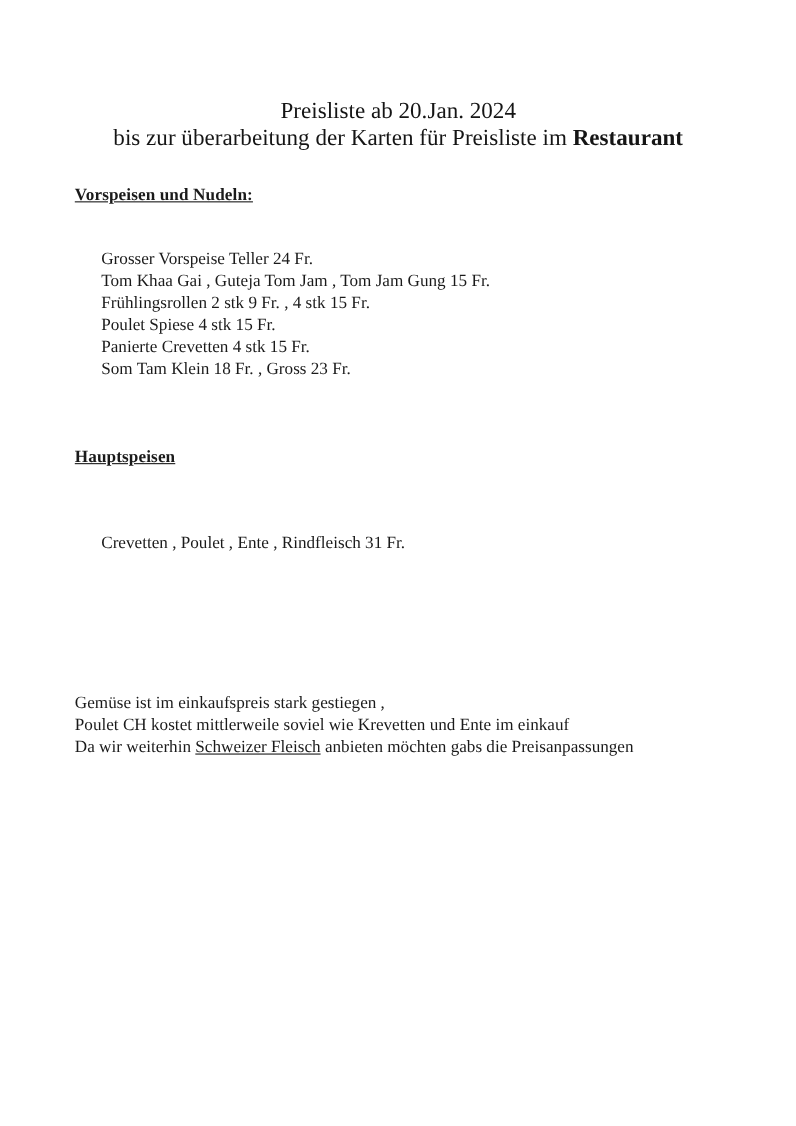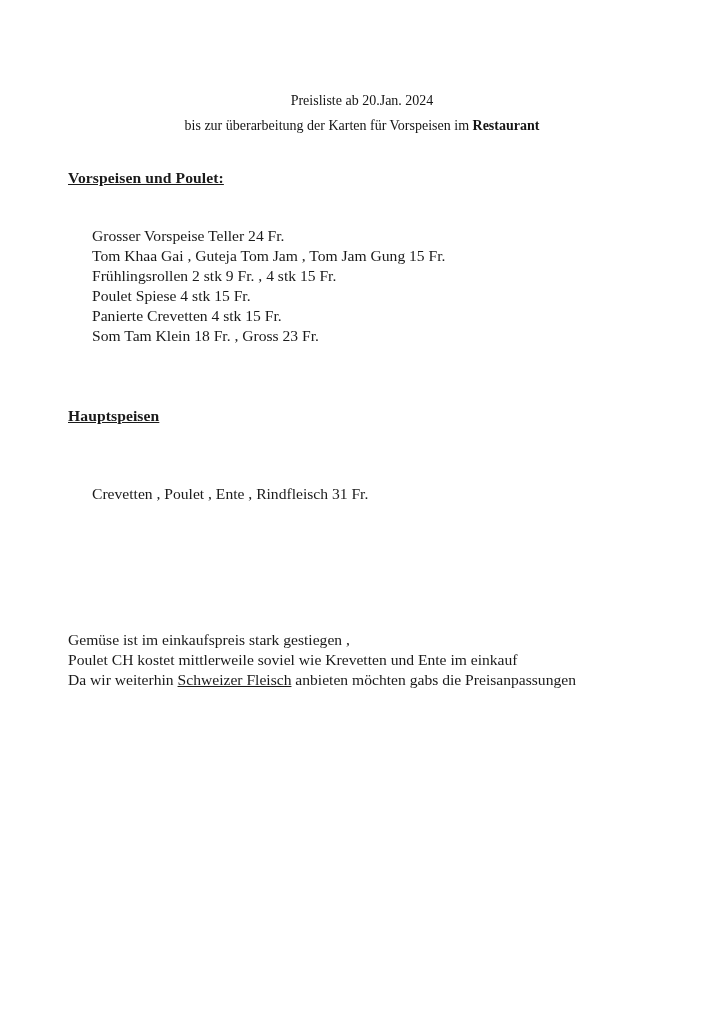--- a/index.html
+++ b/index.html
@@ -24,21 +24,21 @@
     background: #ffffff;
   }
 
   
   .doc-title {
     position: absolute;
     left: 0;
     right: 0;
     top: 88px;
     text-align: center;
-    font-size: 14px;
+    font-size: 21px;
     line-height: 25px;
     color: #151515;
   }
   .doc-title .title-line {
     display: block;
     white-space: pre;
   }
   .doc-title .strong {
     font-weight: bold;
   }
@@ -97,27 +97,27 @@
   .gap-xl  { height: 48px; }
   .gap-xxl { height: 60px; }
 </style>
 </head>
 <body style="background: rgb(255, 255, 255); color: rgb(26, 26, 26);">
 
 <div class="page">
 
   <div class="doc-title">
     <span class="title-line">Preisliste ab 20.Jan. 2024</span>
-    <span class="title-line"><span>bis zur überarbeitung der Karten für Vorspeisen im </span><span class="strong">Restaurant</span></span>
+    <span class="title-line"><span>bis zur überarbeitung der Karten für Preisliste im </span><span class="strong">Restaurant</span></span>
   </div>
 
   <div class="content">
 
     <div class="section">
-      <div class="section-heading">Vorspeisen und Poulet:</div>
+      <div class="section-heading">Vorspeisen und Nudeln:</div>
       <div class="gap-lg"></div>
       <ul class="item-list">
         <li>Grosser Vorspeise Teller 24 Fr.</li>
         <li>Tom Khaa Gai , Guteja Tom Jam , Tom Jam Gung 15 Fr.</li>
         <li>Frühlingsrollen 2 stk 9 Fr. , 4 stk 15 Fr.</li>
         <li>Poulet Spiese 4 stk 15 Fr.</li>
         <li>Panierte Crevetten 4 stk 15 Fr.</li>
         <li>Som Tam Klein 18 Fr. , Gross 23 Fr.</li>
       </ul>
     </div>

